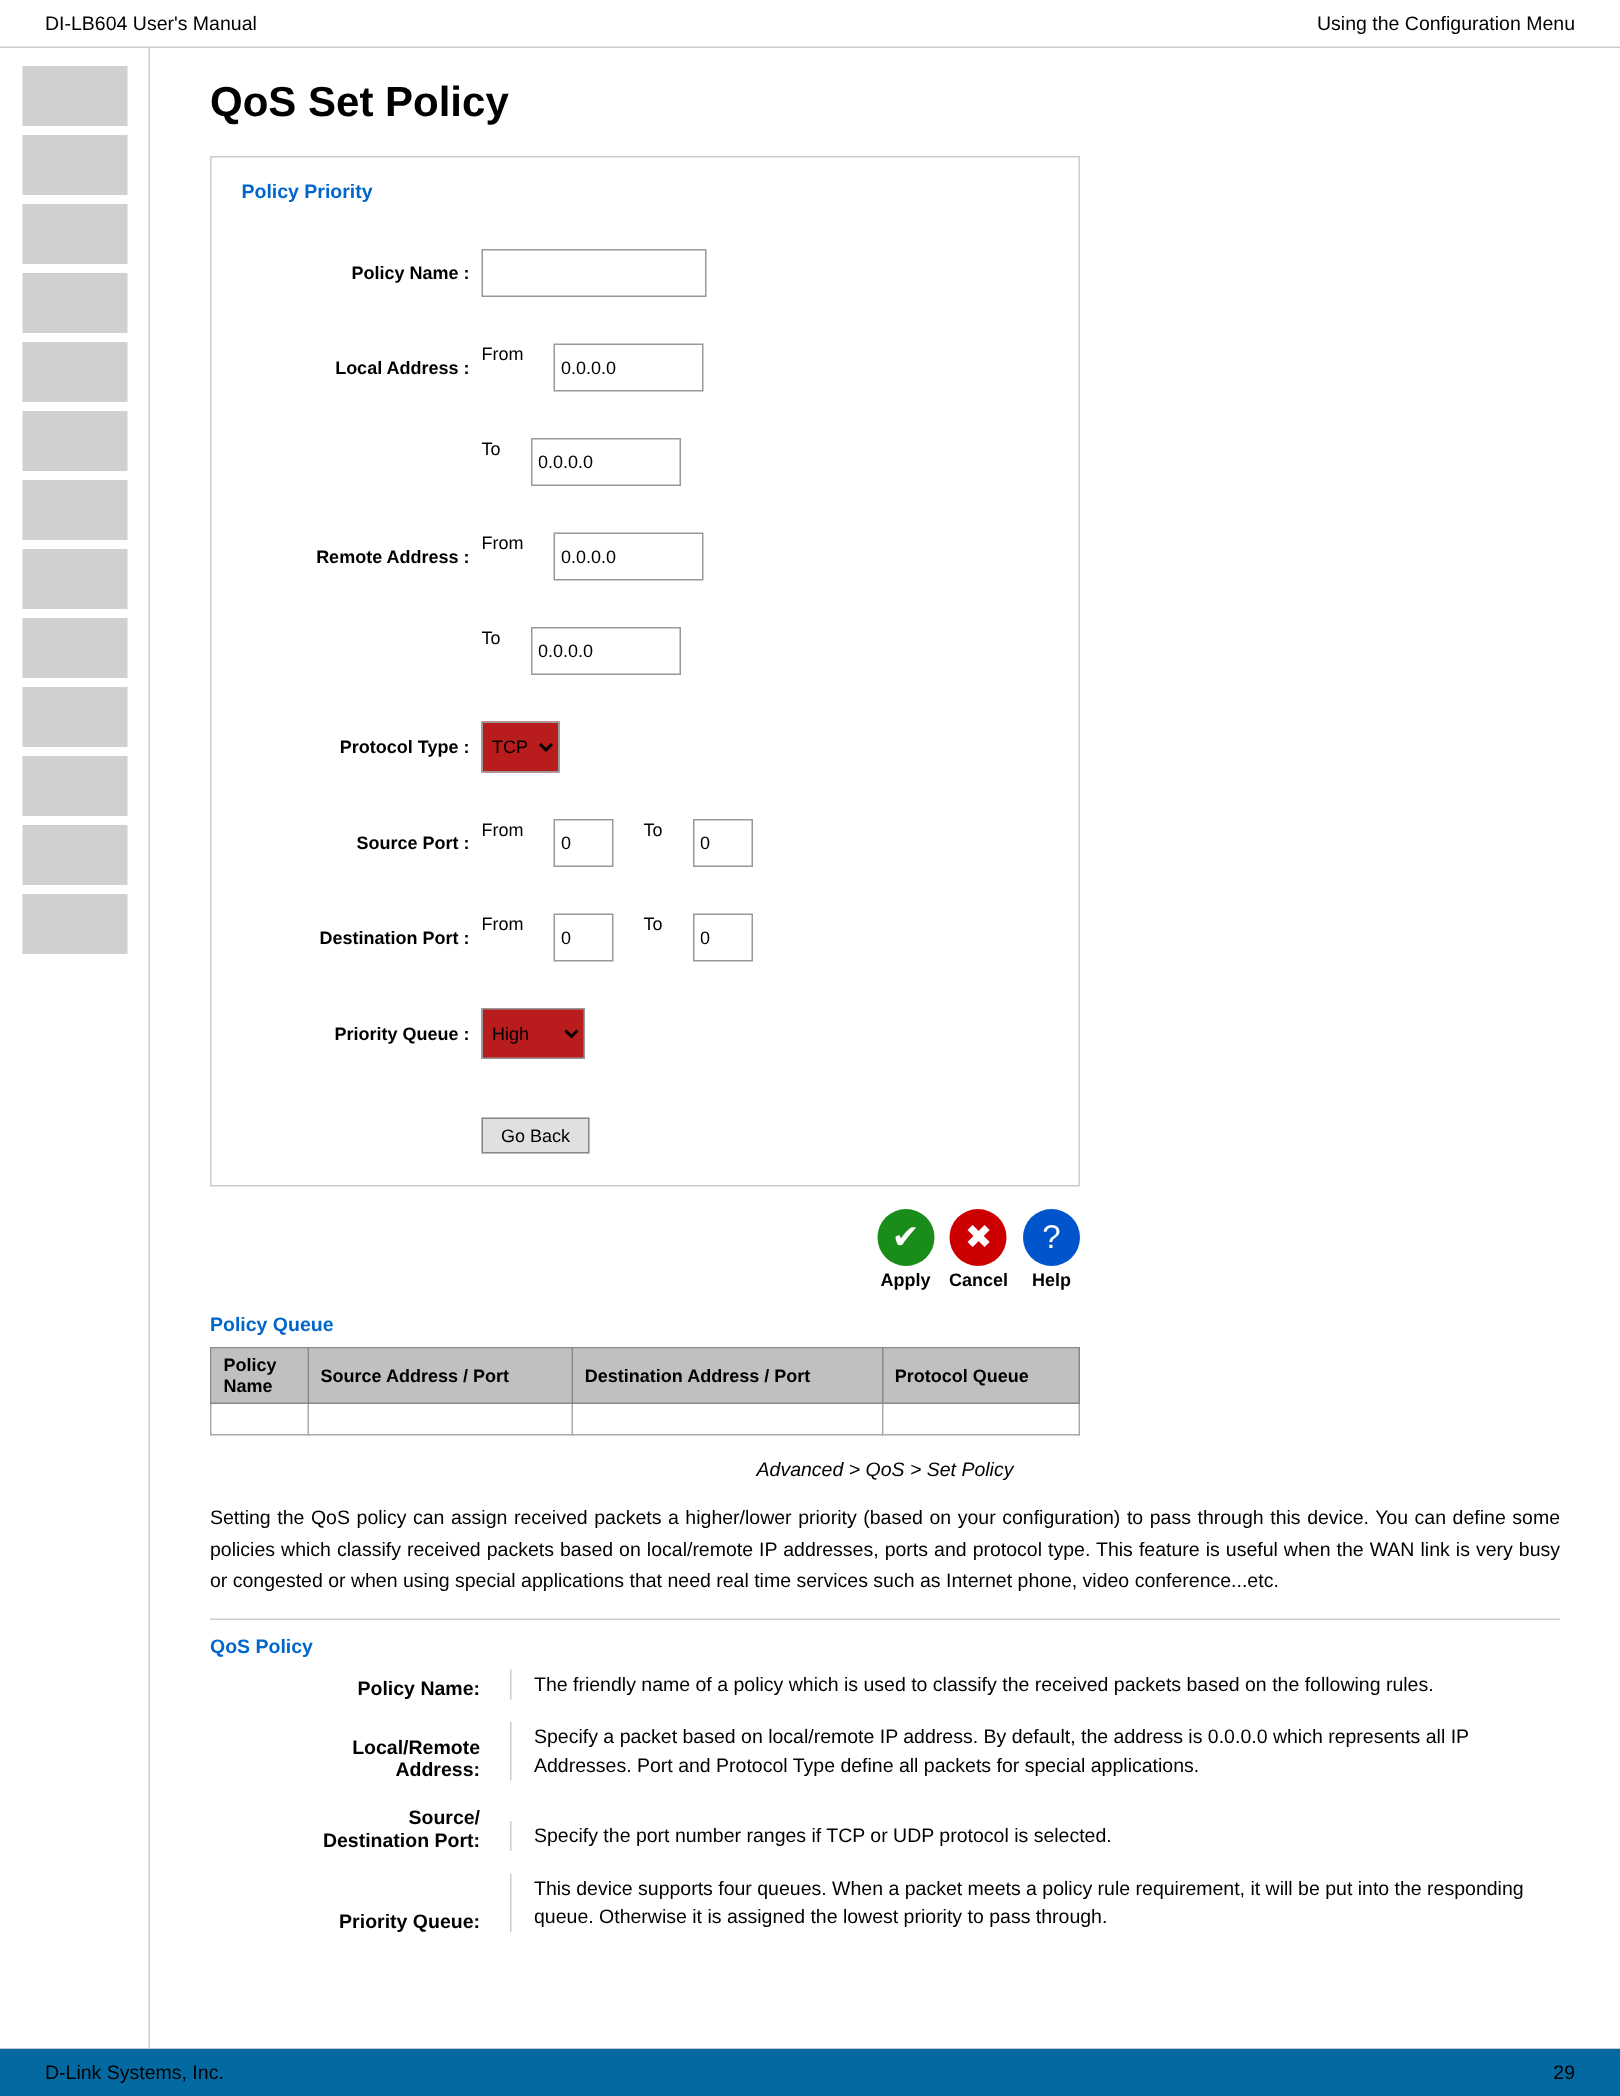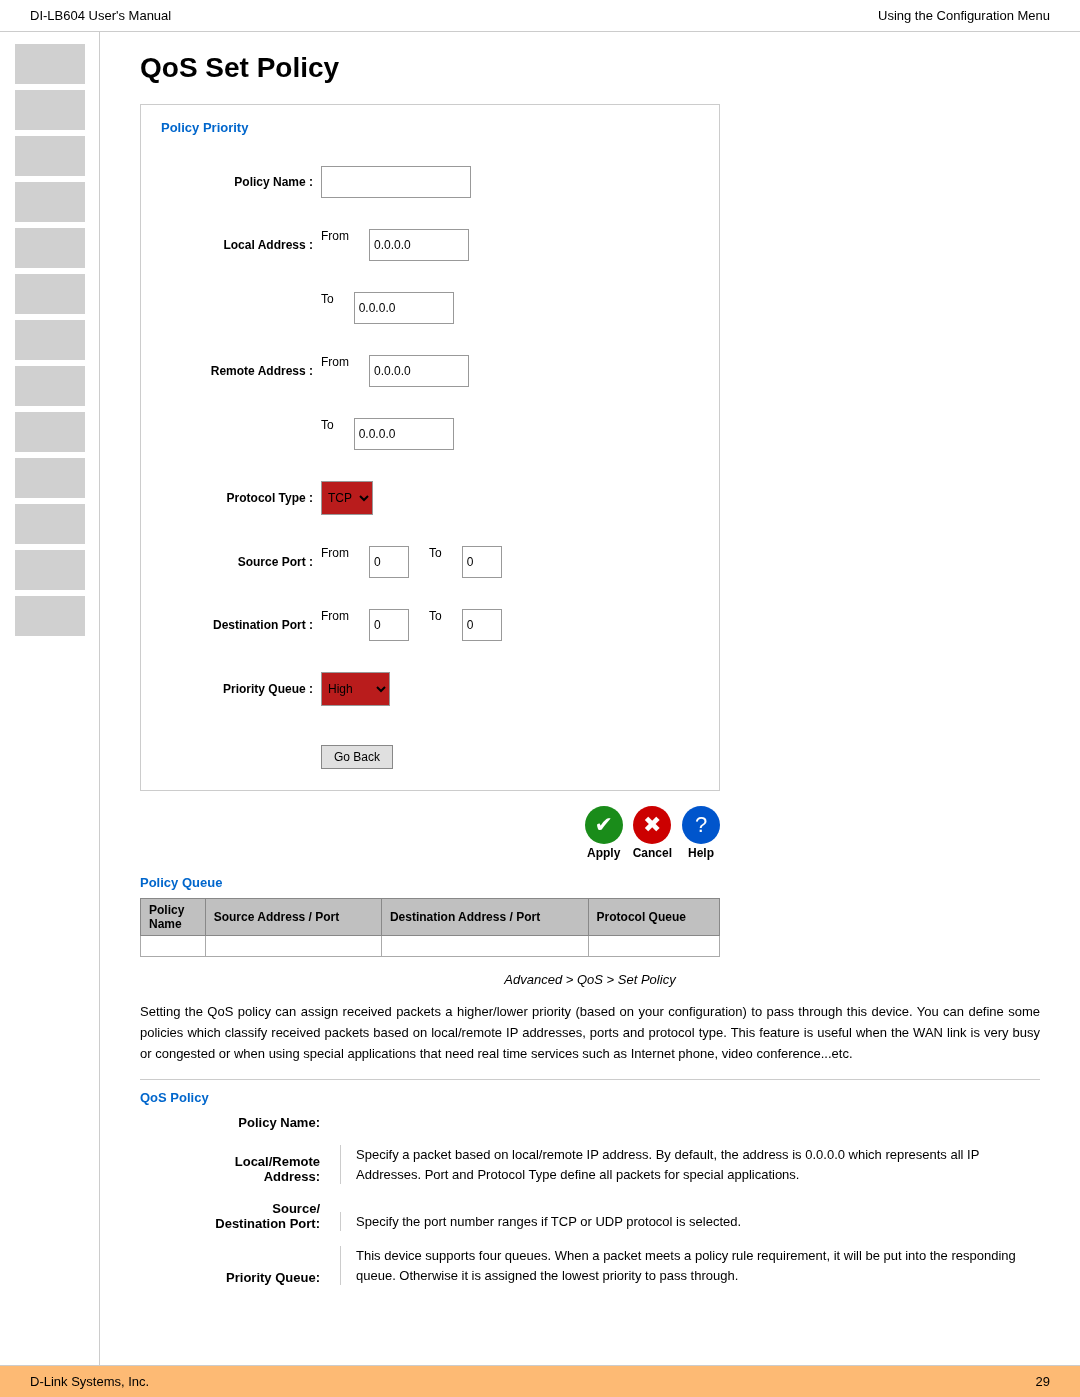--- a/index.html
+++ b/index.html
@@ -22,21 +22,21 @@
 
     .page-footer {
       display: flex;
       justify-content: space-between;
       padding: 8px 30px;
       font-size: 13px;
       border-top: 1px solid #ccc;
       position: fixed;
       bottom: 0;
       width: 1080px;
-      background: #fdba74;
+      background: #0369a1;
     }
 
     .main-layout {
       display: flex;
       min-height: calc(1397px - 60px);
     }
 
     .sidebar {
       width: 100px;
       background: #fff;
@@ -409,20 +409,21 @@
 
     <p class="description-text">Setting the QoS policy can assign received packets a higher/lower priority (based on your configuration) to pass through this device. You can define some policies which classify received packets based on local/remote IP addresses, ports and protocol type. This feature is useful when the WAN link is very busy or congested or when using special applications that need real time services such as Internet phone, video conference...etc.</p>
 
     <hr class="divider-line">
 
     <div class="qos-policy-section">
       <div class="section-title">QoS Policy</div>
 
       <div class="field-desc-row">
         <div class="field-name">Policy Name:</div>
+        <div class="field-desc">The friendly name of a policy which is used to classify the received packets based on the following rules.</div>
       </div>
 
       <div class="field-desc-row">
         <div class="field-name">Local/Remote<br>Address:</div>
         <div class="field-desc">Specify a packet based on local/remote IP address. By default, the address is 0.0.0.0 which represents all IP Addresses. Port and Protocol Type define all packets for special applications.</div>
       </div>
 
 
       <div class="field-desc-row">
         <div class="field-name">Source/<br>Destination Port:</div>

